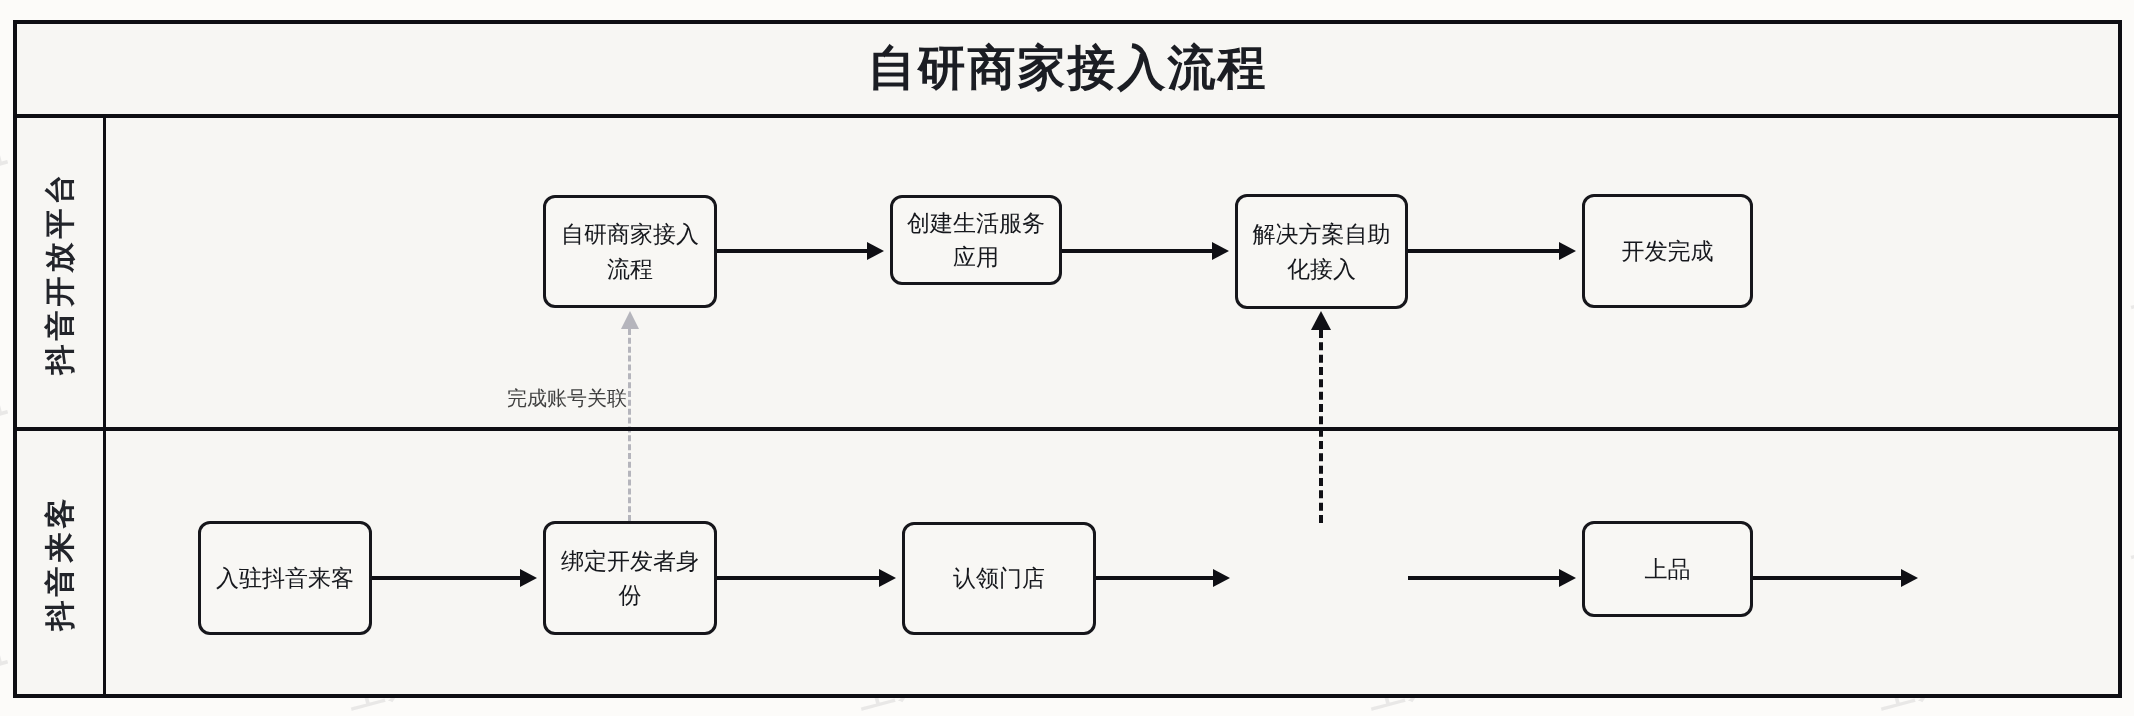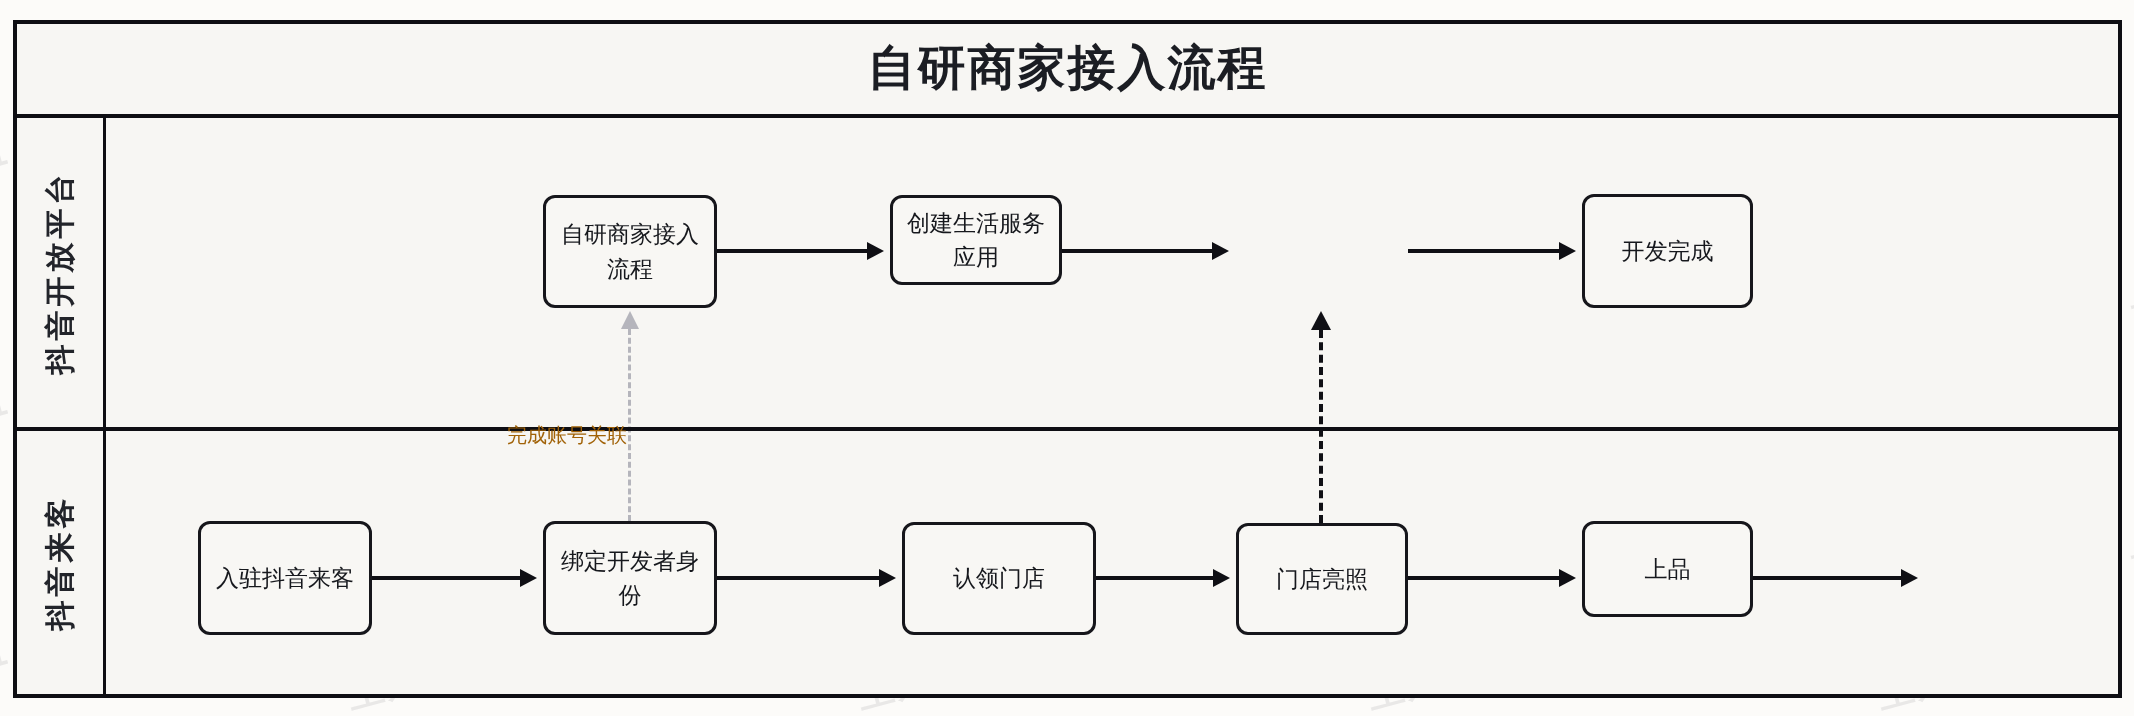--- a/index.html
+++ b/index.html
@@ -37,21 +37,21 @@
   
   .vstem-gray  { position:absolute; width:0; border-left:3px dashed #b5b5bc; z-index:2; }
   .vhead-gray  { position:absolute; width:0; height:0; z-index:2;
                  border-bottom:18px solid #b5b5bc;
                  border-left:9px solid transparent; border-right:9px solid transparent; }
   .vstem-black { position:absolute; width:0; border-left:4px dashed #101015; z-index:2; }
   .vhead-black { position:absolute; width:0; height:0; z-index:2;
                  border-bottom:19px solid #101015;
                  border-left:10px solid transparent; border-right:10px solid transparent; }
 
-  .edge-label { position:absolute; font-size:20px; color:#a16207; text-align:right; z-index:5;margin-top:37px; }
+  .edge-label { position:absolute; font-size:20px; color:#404040; text-align:right; z-index:5; }
 
   .watermark { position:absolute; font-size:36px; font-weight:600; color:rgba(110,110,118,0.13);
                white-space:nowrap; transform:rotate(-15deg); z-index:0; letter-spacing:2px; }
 </style>
 </head>
 <body>
 
 <div class="canvas">
     <div class="watermark" style="left: 1875px; top: 650px;">王丹 7161</div>
     <div class="watermark" style="left: 1365px; top: 650px;">王丹 7161</div>
@@ -88,26 +88,26 @@
 
   <div class="lane-label" style="top:118px; height:309px;">
     <span>抖音开放平台</span>
   </div>
   <div class="lane-label" style="top:431px; height:263px;">
     <span>抖音来客</span>
   </div>
 
   <div class="node" style="left:543px; top:195px; width:174px; height:113px;">自研商家接入流程</div>
   <div class="node" style="left:890px; top:195px; width:172px; height:90px;">创建生活服务应用</div>
+  <div class="node" style="left:1235px; top:194px; width:173px; height:115px;">解决方案自助化接入</div>
   <div class="node" style="left:1582px; top:194px; width:171px; height:114px;">开发完成</div>
 
   <div class="node" style="left:198px; top:521px; width:174px; height:114px;">入驻抖音来客</div>
   <div class="node" style="left:543px; top:521px; width:174px; height:114px;">绑定开发者身份</div>
   <div class="node" style="left:902px; top:522px; width:194px; height:113px;">认领门店</div>
-  <div class="node" style="left:1236px; top:523px; width:172px; height:112px;">门店亮照</div>
   <div class="node" style="left:1582px; top:521px; width:171px; height:96px;">上品</div>
 
   <div class="arrow" style="left:717px; top:249px; width:152px;">
       <span class="head"></span>
     </div>
   <div class="arrow" style="left:1062px; top:249px; width:152px;">
       <span class="head"></span>
     </div>
   <div class="arrow" style="left:1408px; top:249px; width:153px;">
       <span class="head"></span>

